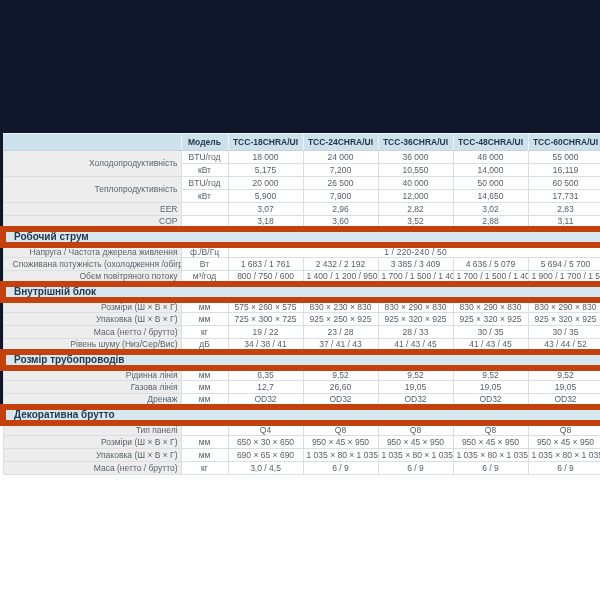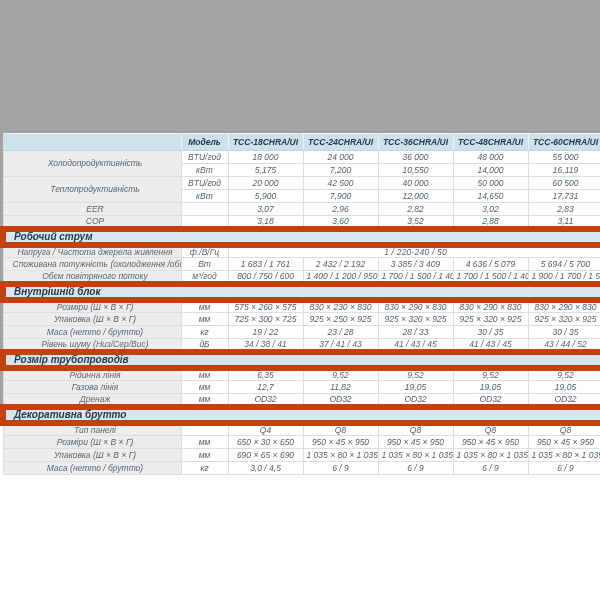--- a/index.html
+++ b/index.html
@@ -1,33 +1,33 @@
 <!DOCTYPE html>
 <html><head>
 <meta charset="utf-8">
 <style>
   * { margin:0; padding:0; box-sizing:border-box; }
   html,body { width:600px; height:600px; background:#ffffff; overflow:hidden;
               font-family:"Liberation Sans", sans-serif; }
-  .page { position:relative; width:600px; height:421px; background:#a3a3a3;font-style:italic; }
+  .page { position:relative; width:600px; height:421px; background:#0f172a; }
   .table-wrap { position:absolute; top:133px; left:0; width:600px; }
   table { width:600px; border-collapse:collapse; table-layout:fixed; }
   col.c-label { width:178px; }
   col.c-unit  { width:47px; }
   col.c-val   { width:75px; }
 
   td, th { font-size:8.5px; line-height:1; padding:0 3px; vertical-align:middle;
            text-align:center; height:13px; border:1px solid #dcdfe2;
            color:#55606a; background:#fff; overflow:hidden; white-space:nowrap; }
 
   tr.hdr td { height:17px; background:#cde1ec; border:1px solid #eef5f9;
               border-bottom:1px solid #c2d4df; font-weight:bold; color:#25394a; }
   tr.hdr td.corner { border-left:1px solid #cde1ec; }
 
-  td.lbl { background:#ededed; text-align:center; padding-left:9px; color:#5a646d; }
+  td.lbl { background:#ededed; text-align:right; padding-left:9px; color:#5a646d; }
 
   tr.section td { height:12px; background:#d6e7f0; border:6px solid #c2410c;
                   font-weight:bold; color:#25394a; text-align:left;
                   padding-left:8px; font-size:10px; }
 
   td.unit { color:#55606a;text-align:center; }
   td.spanval { letter-spacing:.2px;margin-top:7px; }
 </style>
 </head>
 <body>
@@ -70,21 +70,21 @@
             <td>5,175</td>
             <td>7,200</td>
             <td>10,550</td>
             <td>14,000</td>
             <td>16,119</td>
           </tr>
           <tr>
             <td class="lbl" rowspan="2">Теплопродуктивність</td>
             <td class="unit">BTU/год</td>
             <td>20 000</td>
-            <td>42 500</td>
+            <td>26 500</td>
             <td>40 000</td>
             <td>50 000</td>
             <td>60 500</td>
           </tr>
           <tr>
             <td class="unit">кВт</td>
             <td>5,900</td>
             <td>7,900</td>
             <td>12,000</td>
             <td>14,650</td>
@@ -182,21 +182,21 @@
             <td>6,35</td>
             <td>9,52</td>
             <td>9,52</td>
             <td>9,52</td>
             <td>9,52</td>
           </tr>
           <tr>
             <td class="lbl">Газова лінія</td>
             <td class="unit">мм</td>
             <td>12,7</td>
-            <td>11,82</td>
+            <td>26,60</td>
             <td>19,05</td>
             <td>19,05</td>
             <td>19,05</td>
           </tr>
           <tr>
             <td class="lbl">Дренаж</td>
             <td class="unit">мм</td>
             <td>OD32</td>
             <td>OD32</td>
             <td>OD32</td>

